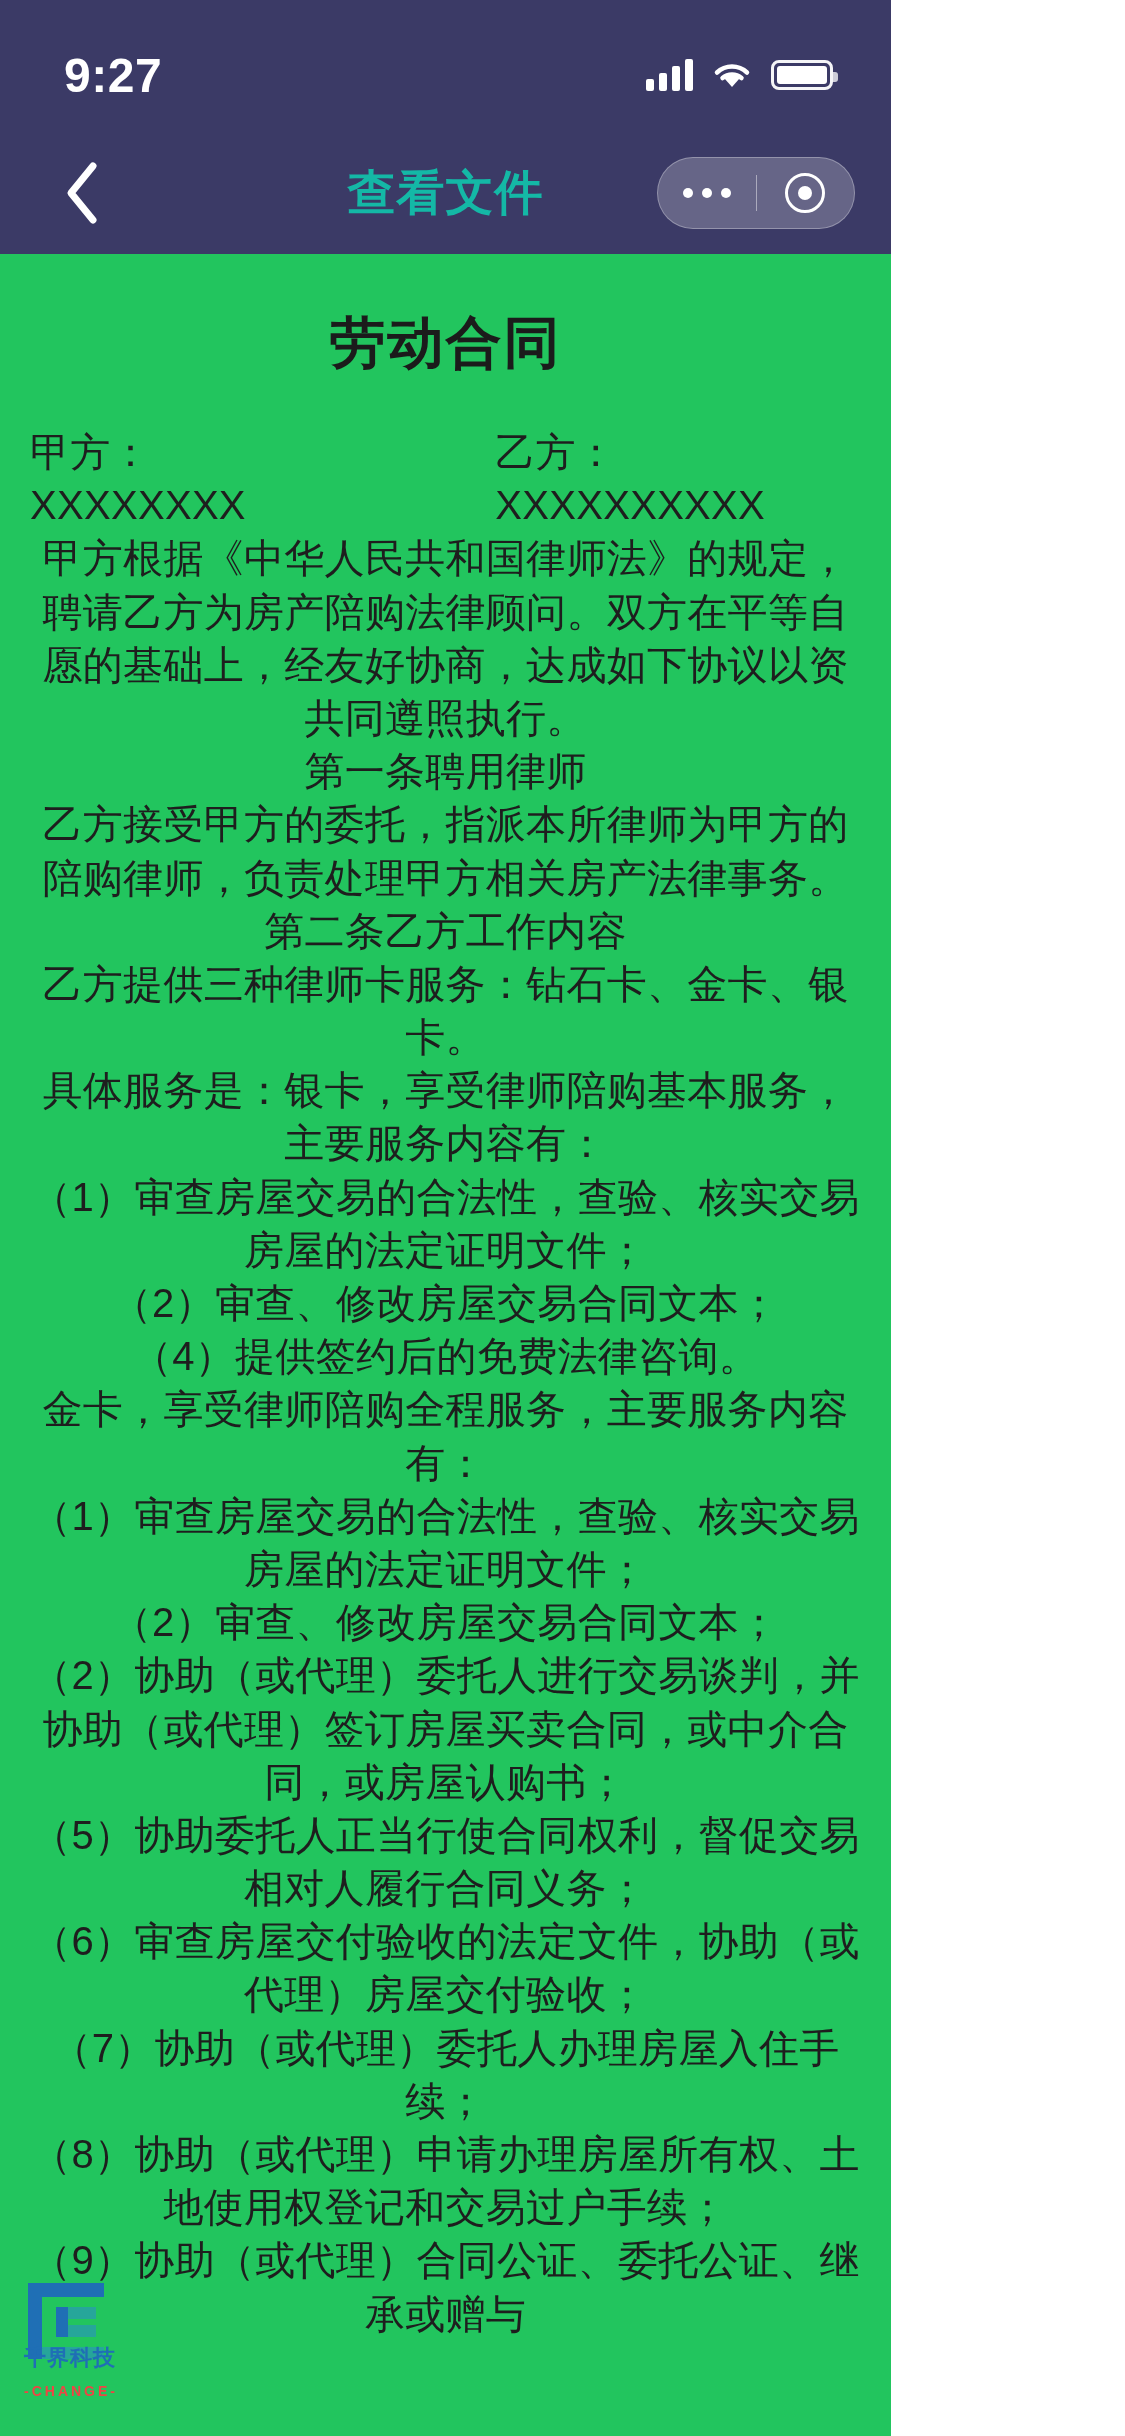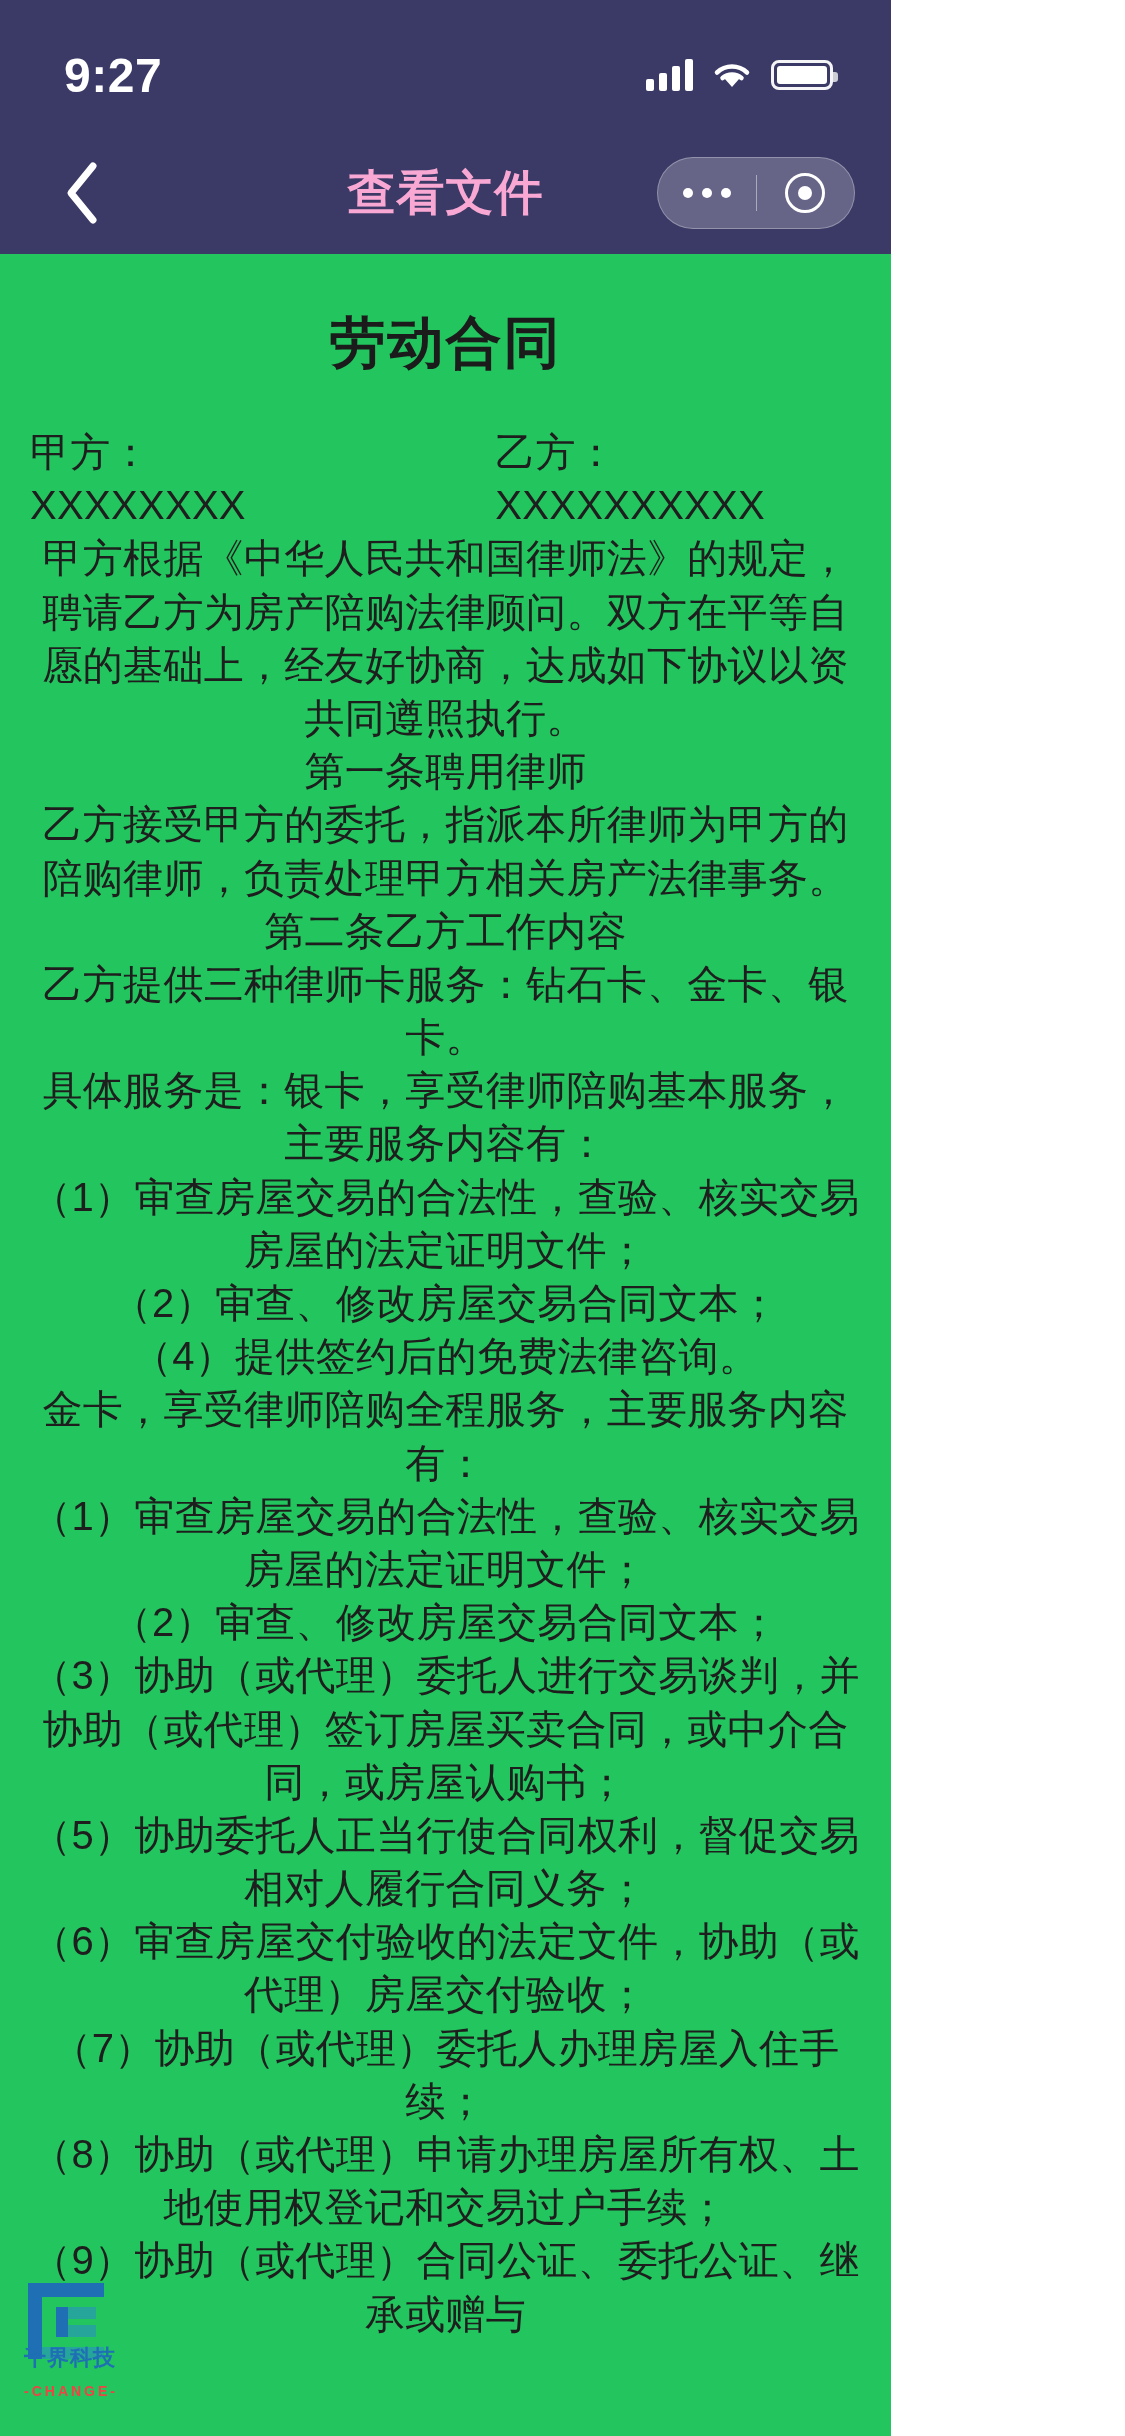--- a/index.html
+++ b/index.html
@@ -94,21 +94,21 @@
     left: 48px;
     top: 50%;
     transform: translateY(-50%);
     width: 70px; height: 70px;
     display: flex; align-items: center; justify-content: center;
   }
   .nav-back svg { display: block; }
   .nav-title {
     width: 100%;
     text-align: center;
-    color: #f9a8d4;
+    color: #14b8a6;
     font-size: 48px;
     font-weight: 600;
     letter-spacing: 1px;
   }
   .capsule {
     position: absolute;
     right: 36px;
     top: 50%;
     transform: translateY(-50%);
     width: 198px;
@@ -276,21 +276,21 @@
       <p>乙方接受甲方的委托，指派本所律师为甲方的陪购律师，负责处理甲方相关房产法律事务。</p>
       <p>第二条乙方工作内容</p>
       <p>乙方提供三种律师卡服务：钻石卡、金卡、银卡。</p>
       <p>具体服务是：银卡，享受律师陪购基本服务，主要服务内容有：</p>
       <p>（1）审查房屋交易的合法性，查验、核实交易房屋的法定证明文件；</p>
       <p>（2）审查、修改房屋交易合同文本；</p>
       <p>（4）提供签约后的免费法律咨询。</p>
       <p>金卡，享受律师陪购全程服务，主要服务内容有：</p>
       <p>（1）审查房屋交易的合法性，查验、核实交易房屋的法定证明文件；</p>
       <p>（2）审查、修改房屋交易合同文本；</p>
-      <p>（3）协助（或代理）委托人进行交易谈判，并协助（或代理）签订房屋买卖合同，或中介合同，或房屋认购书；</p>
+      <p>（2）协助（或代理）委托人进行交易谈判，并协助（或代理）签订房屋买卖合同，或中介合同，或房屋认购书；</p>
       <p>（5）协助委托人正当行使合同权利，督促交易相对人履行合同义务；</p>
       <p>（6）审查房屋交付验收的法定文件，协助（或代理）房屋交付验收；</p>
       <p>（7）协助（或代理）委托人办理房屋入住手续；</p>
       <p>（8）协助（或代理）申请办理房屋所有权、土地使用权登记和交易过户手续；</p>
       <p>（9）协助（或代理）合同公证、委托公证、继承或赠与</p>
     </div>
   </div>
 
   <div class="watermark">
     <svg width="120" height="90" viewBox="0 0 120 90">

